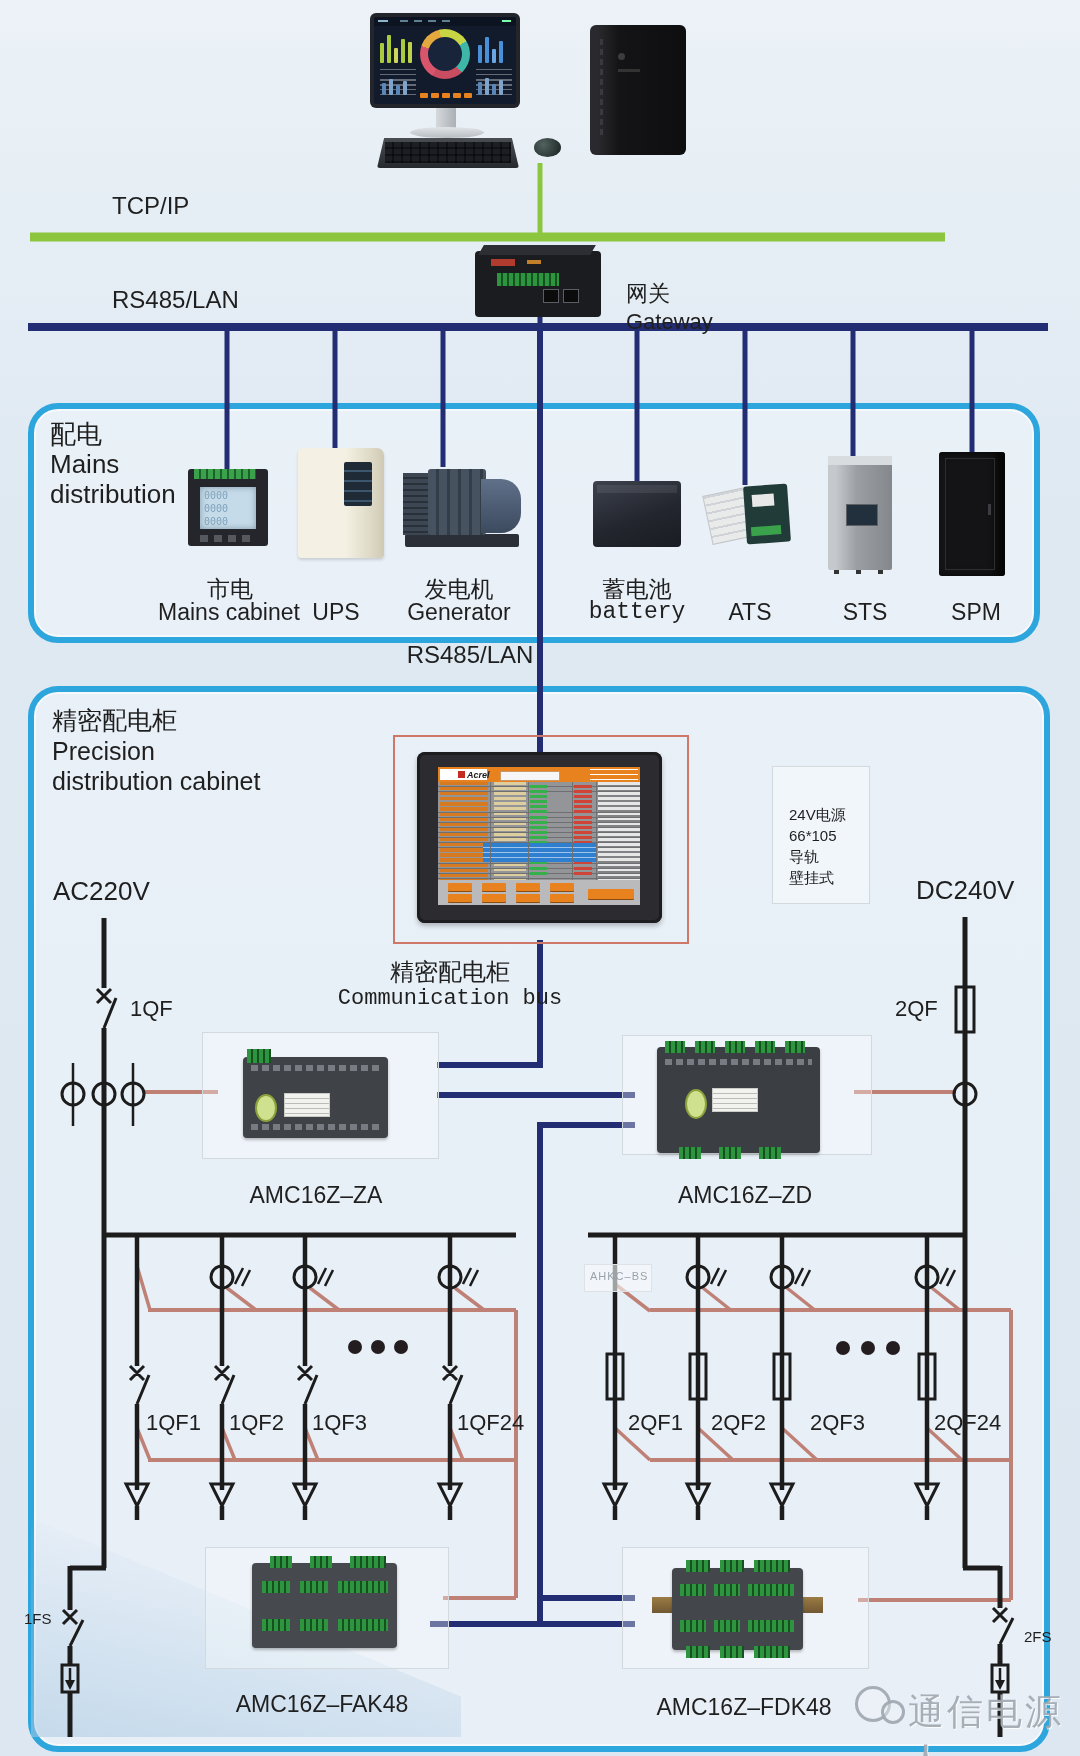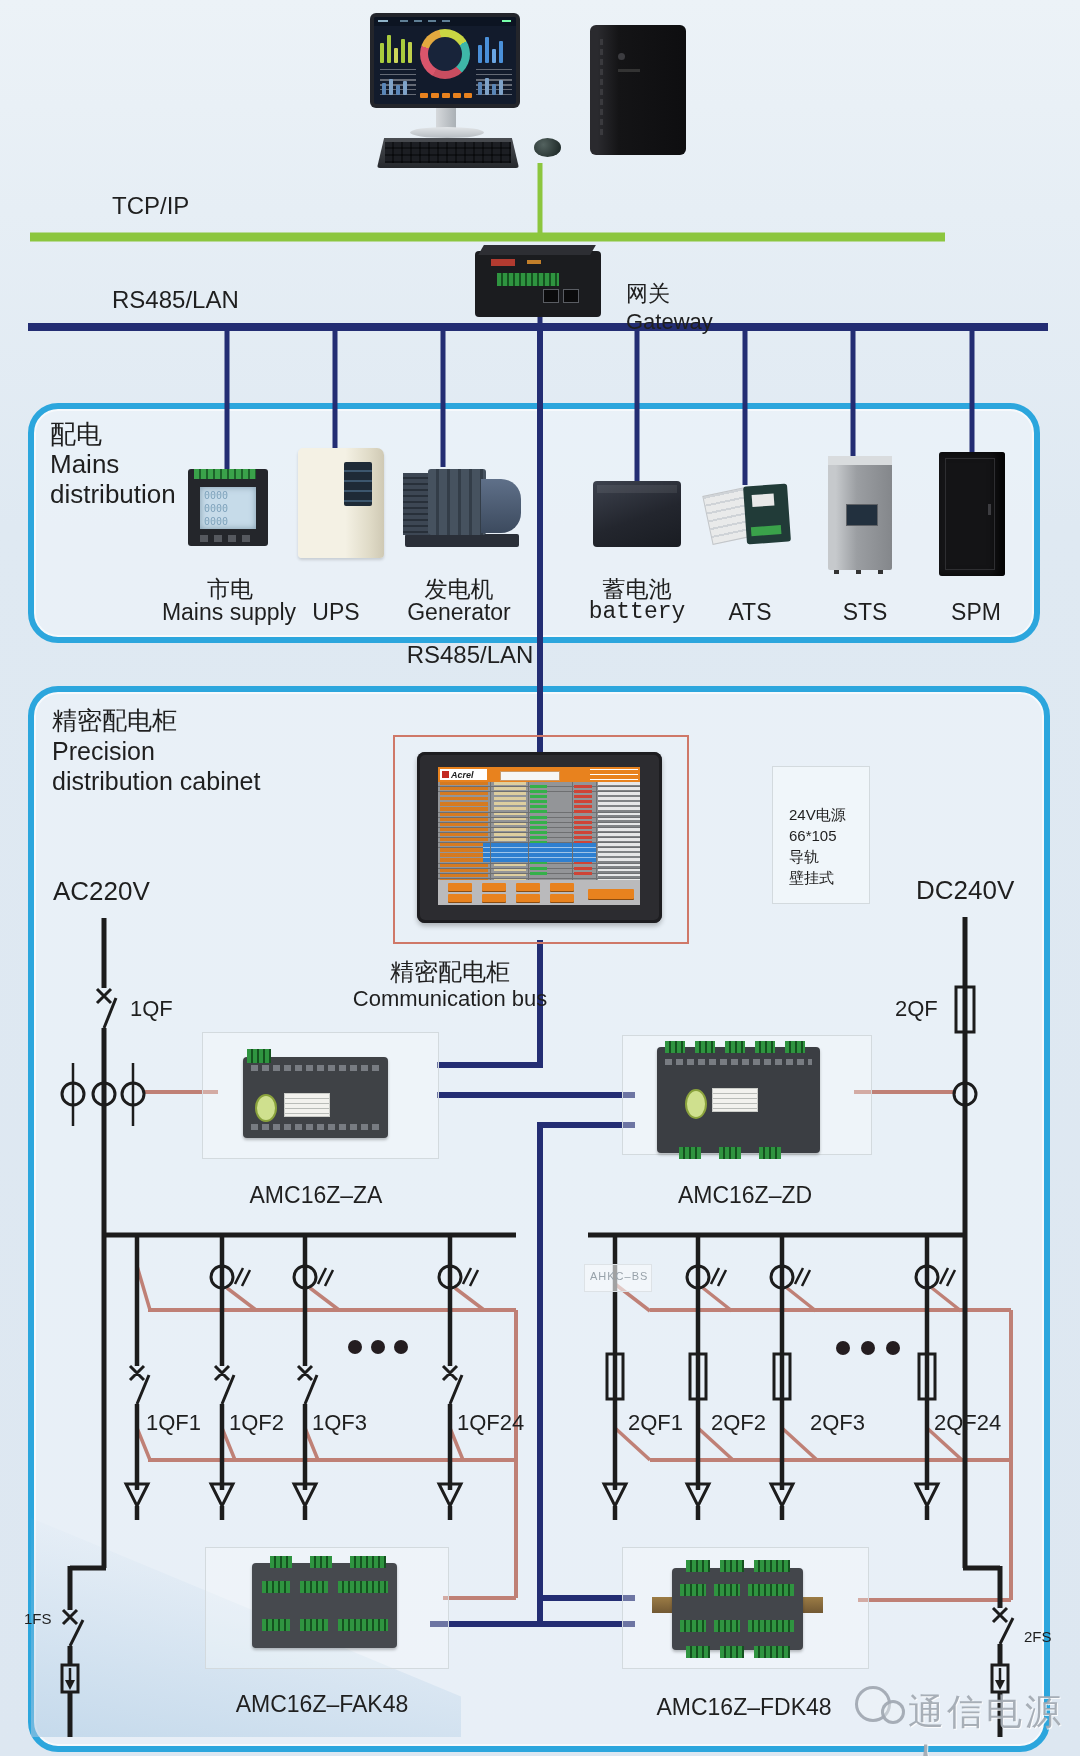--- a/index.html
+++ b/index.html
@@ -94,21 +94,21 @@
   .spm{position:absolute;left:939px;top:452px;width:66px;height:124px;background:#141416;border-radius:3px;
     box-shadow:inset -8px 0 10px rgba(0,0,0,.8);}
   .spm:before{content:"";position:absolute;left:6px;top:6px;right:10px;bottom:6px;border:1px solid #2e2e31;}
   .spm:after{content:"";position:absolute;right:14px;top:52px;width:3px;height:11px;background:#3d3d41;}
   
   .ts-frame{position:absolute;left:393px;top:735px;width:292px;height:205px;border:2px solid #cf7868;}
   .ts-mon{position:absolute;left:417px;top:752px;width:245px;height:171px;background:#2c2c30;border-radius:8px;
     box-shadow:inset 0 0 0 3px #1d1d20, 0 3px 5px rgba(0,0,0,.25);}
   .ts-screen{position:absolute;left:438px;top:767px;width:202px;height:138px;background:#b8b8b8;overflow:hidden;}
   .ts-head{position:absolute;left:0;top:0;width:202px;height:15px;background:#e8821e;}
-  .ts-brand{position:absolute;left:2px;top:2px;width:47px;height:11px;background:#fff;display:flex;align-items:center;gap:2px;padding-left:2px;box-sizing:border-box;}
+  .ts-brand{position:absolute;left:2px;top:2px;width:47px;height:11px;background:#fff;display:flex;align-items:center;gap:2px;padding-left:18px;box-sizing:border-box;}
   .ts-brand b{width:7px;height:7px;background:#c32b23;flex:none;}
   .ts-brand span{font-size:9px;font-weight:bold;font-style:italic;color:#1d1d1d;letter-spacing:0;}
   .ts-search{position:absolute;left:62px;top:4px;width:58px;height:8px;background:#f6f6f6;border:1px solid #c96;}
   .ts-info{position:absolute;right:2px;top:2px;width:48px;height:11px;
     background:repeating-linear-gradient(180deg,#fff 0 1px,transparent 1px 5px),#e8821e;}
   .ts-body{position:absolute;left:0;top:15px;width:202px;height:98px;background:#939598;
     background-image:repeating-linear-gradient(180deg,transparent 0 4.3px,rgba(40,40,40,.35) 4.3px 5.1px);}
   .ts-col{position:absolute;top:0;height:98px;}
   .ts-vline{position:absolute;top:0;width:1px;height:98px;background:#6e7072;}
   .ts-btnrow{position:absolute;left:0;top:113px;width:202px;height:25px;background:#bababc;}
@@ -353,21 +353,21 @@
         <i></i>
         <u></u>
       </span>
     </div>
   <div class="sts">
       <span class="scr"></span>
     </div>
   <div class="spm"></div>
 
   <div class="lbl ctr" style="left:230px;top:576px;">市电</div>
-  <div class="lbl ctr" style="left:229px;top:599px;">Mains supply</div>
+  <div class="lbl ctr" style="left:229px;top:599px;">Mains cabinet</div>
   <div class="lbl ctr" style="left:336px;top:599px;">UPS</div>
   <div class="lbl ctr" style="left:459px;top:576px;">发电机</div>
   <div class="lbl ctr" style="left:459px;top:599px;">Generator</div>
   <div class="lbl ctr" style="left:637px;top:576px;">蓄电池</div>
   <div class="lbl ctr" style="left:637px;top:599px;font-family:Liberation Mono, monospace;">battery</div>
   <div class="lbl ctr" style="left:750px;top:599px;">ATS</div>
   <div class="lbl ctr" style="left:865px;top:599px;">STS</div>
   <div class="lbl ctr" style="left:976px;top:599px;">SPM</div>
 
   <div class="lbl md ctr" style="left:470px;top:641px;">RS485/LAN</div>
@@ -420,21 +420,21 @@
   <div class="notebox" style="left:772px;top:766px;width:96px;height:136px;"></div>
   <div class="lbl tiny" style="left:789px;top:806px;">24V电源</div>
   <div class="lbl tiny" style="left:789px;top:827px;">66*105</div>
   <div class="lbl tiny" style="left:789px;top:848px;">导轨</div>
   <div class="lbl tiny" style="left:789px;top:869px;">壁挂式</div>
 
   <div class="lbl lg" style="left:53px;top:877px;">AC220V</div>
   <div class="lbl lg" style="left:916px;top:876px;">DC240V</div>
 
   <div class="lbl md ctr" style="left:450px;top:958px;">精密配电柜</div>
-  <div class="lbl sm ctr" style="left:450px;top:986px;">Communication bus</div>
+  <div class="lbl sm ctr" style="left:450px;top:986px;font-family:Liberation Mono, monospace;">Communication bus</div>
 
   <div class="lbl sm" style="left:130px;top:996px;">1QF</div>
   <div class="lbl sm" style="left:895px;top:996px;">2QF</div>
 
   <div class="dashedbox" style="left:202px;top:1032px;width:235px;height:125px;"></div>
   <div class="amc" style="left:243px;top:1057px;width:145px;height:81px;">
     <span class="tb" style="left:4px;top:-8px;width:24px;height:14px;"></span>
     <span class="row" style="left:8px;top:8px;width:129px;"></span>
     <span class="row" style="left:8px;bottom:8px;width:129px;"></span>
     <span class="logo" style="left:12px;top:37px;width:18px;height:24px;"></span>

